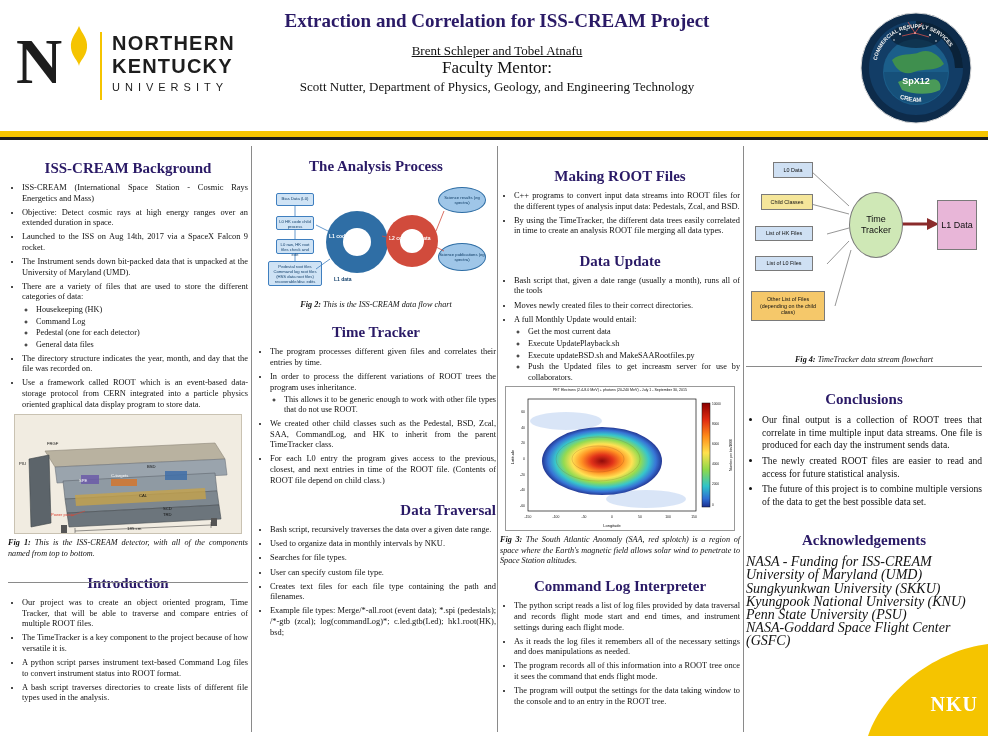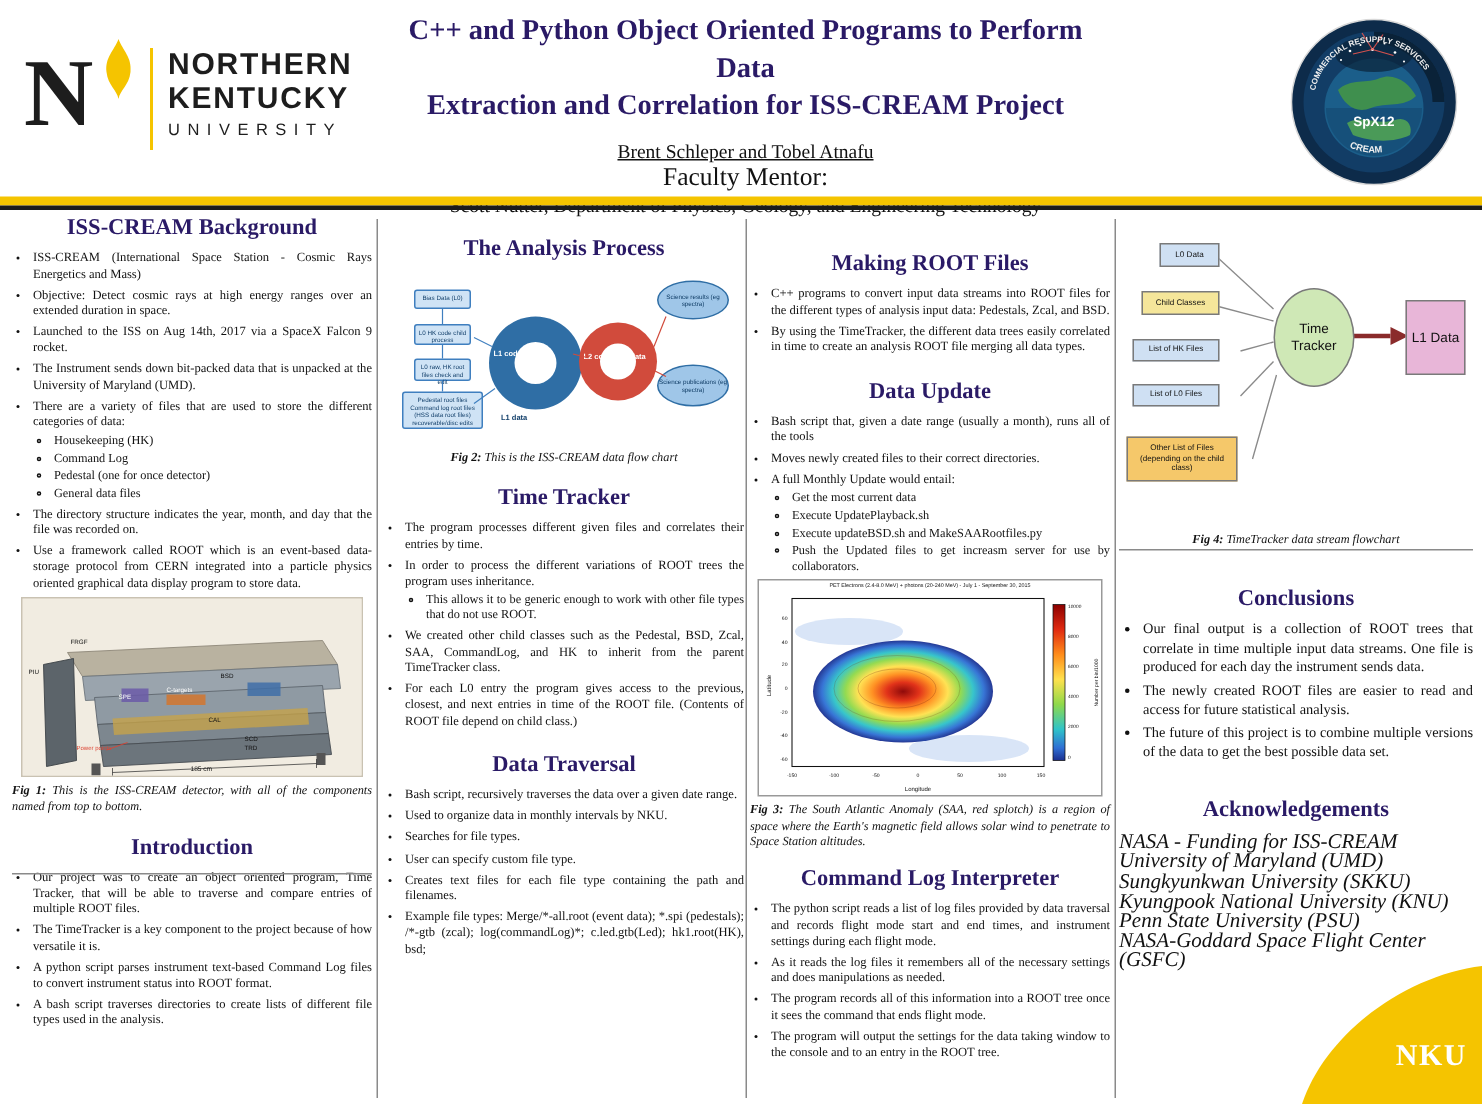--- a/index.html
+++ b/index.html
@@ -70,21 +70,21 @@
   #col2 { position:absolute; left:256px; top:144px; width:240px; height:590px; }
   #col3 { position:absolute; left:500px; top:144px; width:240px; height:590px; }
   #col4 { position:absolute; left:746px; top:144px; width:236px; height:590px; }
   .vrule { position:absolute; top:146px; width:1px; height:586px; background:#8a8a8a; }
   #vr1 { left:251px; } #vr2 { left:497px; } #vr3 { left:743px; }
   .hrule { position:absolute; height:1px; background:#8a8a8a; }
 
   h2.sec {
     font-family:"Liberation Serif", serif;
     font-size:15px; font-weight:bold; color:#2a1a66;
-    text-align:center; margin:0 0 6px 0;
+    text-align:center; margin:16px 0 6px 0;
   }
   ul.bl {
     margin:0; padding-left:14px; list-style-type:disc;
   }
   ul.bl > li {
     font-size:8.4px; line-height:10.6px; color:#111; margin-bottom:3.5px;
     text-align:justify;
   }
   ul.sub {
     margin:2px 0 0 0; padding-left:14px; list-style-type:circle;
@@ -172,21 +172,20 @@
     </svg>
     <div id="nku-bar"></div>
     <div id="nku-text">
       <div class="l1">NORTHERN</div>
       <div class="l2">KENTUCKY</div>
       <div class="l3">UNIVERSITY</div>
     </div>
   </div>
 
   <div id="title-block">
-    <div class="ttl">C++ and Python Object Oriented Programs to Perform Data</div>
     <div class="ttl">Extraction and Correlation for ISS-CREAM Project</div>
     <div class="auth">Brent Schleper and Tobel Atnafu</div>
     <div class="fm">Faculty Mentor:</div>
     <div class="mentor">Scott Nutter, Department of Physics, Geology, and Engineering Technology</div>
   </div>
 
   <svg id="patch" viewBox="0 0 112 112">
     <circle cx="56" cy="56" r="55" fill="#0d2b4a" stroke="#d8d8d8" stroke-width="1"></circle>
     <circle cx="56" cy="56" r="47" fill="#123d66"></circle>
     <path d="M56 9 A47 47 0 0 1 103 56 L95 56 A39 39 0 0 0 56 17 Z" fill="#0a2238"></path>
@@ -233,21 +232,21 @@
   <ul class="bl">
     <li>ISS-CREAM (International Space Station - Cosmic Rays Energetics and Mass)</li>
     <li>Objective: Detect cosmic rays at high energy ranges over an extended duration in space.</li>
     <li>Launched to the ISS on Aug 14th, 2017 via a SpaceX Falcon 9 rocket.</li>
     <li>The Instrument sends down bit-packed data that is unpacked at the University of Maryland (UMD).</li>
     <li>
       <span>There are a variety of files that are used to store the different categories of data:</span>
       <ul class="sub">
         <li>Housekeeping (HK)</li>
         <li>Command Log</li>
-        <li>Pedestal (one for once detector)</li>
+        <li>Pedestal (one for each detector)</li>
         <li>General data files</li>
       </ul>
     </li>
     <li>The directory structure indicates the year, month, and day that the file was recorded on.</li>
     <li>Use a framework called ROOT which is an event-based data-storage protocol from CERN integrated into a particle physics oriented graphical data display program to store data.</li>
   </ul>
 
   <div id="fig1img">
     <svg viewBox="0 0 228 120" width="228" height="120">
       <rect x="0" y="0" width="228" height="120" fill="#f1ece1"></rect>
@@ -361,21 +360,21 @@
     <li>
       <span>In order to process the different variations of ROOT trees the program uses inheritance.</span>
       <ul class="sub">
         <li>This allows it to be generic enough to work with other file types that do not use ROOT.</li>
       </ul>
     </li>
     <li>We created other child classes such as the Pedestal, BSD, Zcal, SAA, CommandLog, and HK to inherit from the parent TimeTracker class.</li>
     <li>For each L0 entry the program gives access to the previous, closest, and next entries in time of the ROOT file. (Contents of ROOT file depend on child class.)</li>
   </ul>
 
-  <h2 class="sec" style="margin-top:16px;">Data Traversal</h2>
+  <h2 class="sec" style="margin-top:16px;text-align:right;">Data Traversal</h2>
   <ul class="bl">
     <li>Bash script, recursively traverses the data over a given date range.</li>
     <li>Used to organize data in monthly intervals by NKU.</li>
     <li>Searches for file types.</li>
     <li>User can specify custom file type.</li>
     <li>Creates text files for each file type containing the path and filenames.</li>
     <li>Example file types: Merge/*-all.root (event data); *.spi (pedestals); /*-gtb (zcal); log(commandLog)*; c.led.gtb(Led); hk1.root(HK), bsd;</li>
   </ul>
 </div>
 

